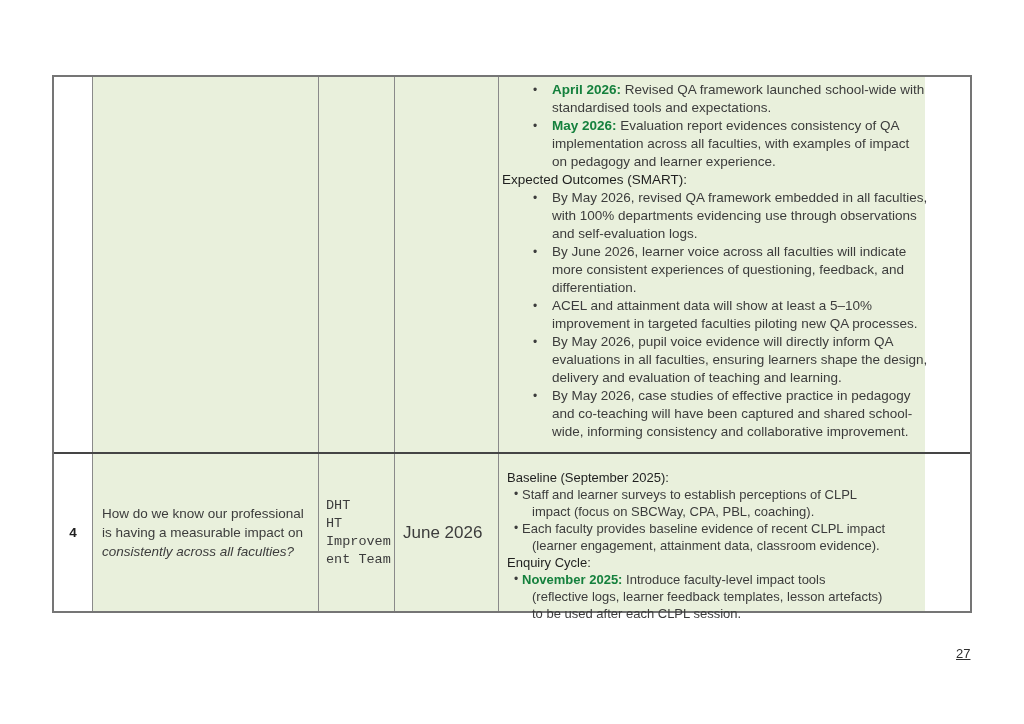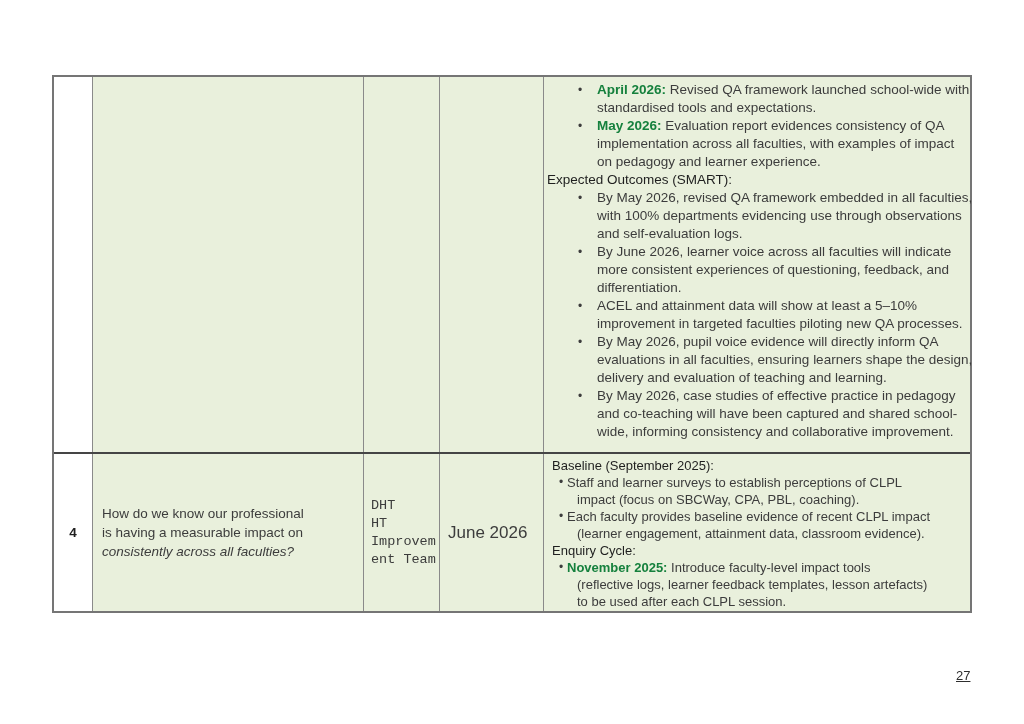--- a/index.html
+++ b/index.html
@@ -18,48 +18,48 @@
   .row{display:flex;}
   .row.r1{height:375px;border-bottom:2px solid var(--divider_dark,#454545);}
   .row.r2{height:157px;}
   .cell{
     box-sizing:border-box;
     border-right:1px solid var(--border_gray,#8a8a8a);
     background:var(--cell_green,#e9f0dc);
     overflow:visible;
   }
   .cell.c1{width:39px;background:#ffffff;display:flex;align-items:center;justify-content:center;}
-  .cell.c2{width:271px;}
+  .cell.c2{width:226px;}
   .cell.c3{width:76px;font-family:Liberation Mono, monospace;}
   .cell.c4{width:104px;}
   .cell.c5{width:426px;border-right:none;}
   .row.r2 .cell.c2,.row.r2 .cell.c3,.row.r2 .cell.c4{display:flex;align-items:center;}
 
   .num{font-size:13.5px;font-weight:bold;color:#1f1f1f;}
   .q{padding-left:9px;font-size:13.5px;line-height:19px;}
   .q .line.italic{font-style:italic;}
   .owner{padding-left:7px;font-size:13.5px;line-height:18px;}
   .due{padding-left:8px;font-size:17px;}
 
   .line{white-space:nowrap;}
 
   .details{color:var(--text_dark,#3c3c3c);}
   .d1{padding:4px 0 0 3px;font-size:13.5px;line-height:18px;}
-  .d2{padding:3px 15px 0 8px;font-size:13px;line-height:17px;}
+  .d2{padding:3px 15px 0 8px;font-size:13px;line-height:17px;margin-top:12px;}
   .block.heading{font-weight:normal;color:#1f1f1f;white-space:nowrap;}
   .block.bullet{position:relative;}
   .d1 .block.bullet{padding-left:50px;}
   .d1 .block.bullet .dot{position:absolute;left:31px;top:0;}
   .d2 .block.bullet{padding-left:15px;}
   .d2 .block.bullet .dot{position:absolute;left:7px;top:0;}
   .d2 .block.bullet .line + .line{padding-left:10px;}
   .dot{font-size:12px;}
   .details b{font-weight:bold;color:#15803d;}
 
-  .pageno{position:absolute;left:956px;top:668px;font-size:13px;color:#2e2e2e;text-decoration:underline;}
+  .pageno{position:absolute;left:956px;top:646px;font-size:13px;color:#2e2e2e;text-decoration:underline;}
 </style>
 </head>
 <body>
 
 <div class="tbl">
 
   <div class="row r1">
     <div class="cell c1"></div>
     <div class="cell c2"></div>
     <div class="cell c3"></div>

